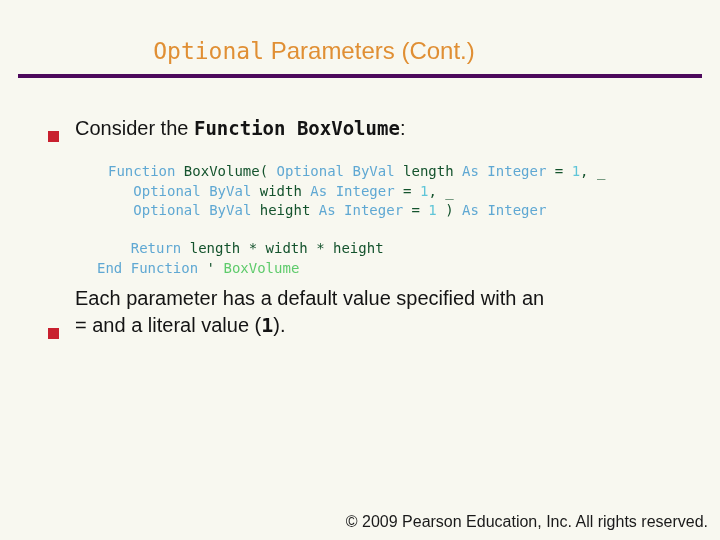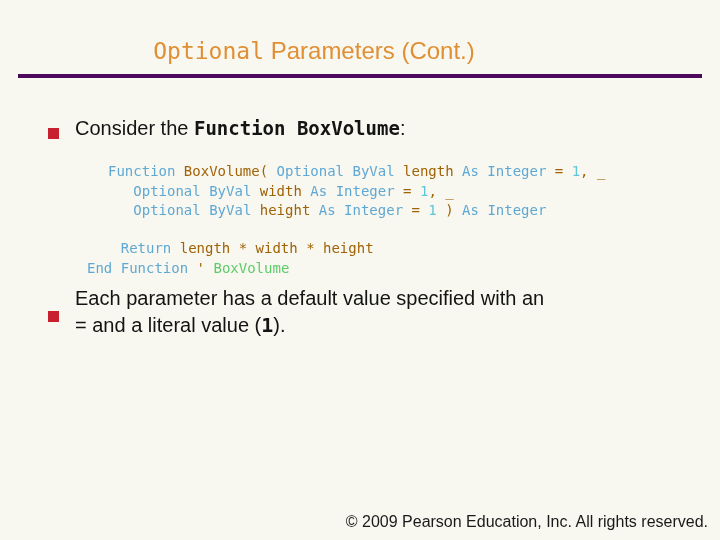--- a/index.html
+++ b/index.html
@@ -51,21 +51,21 @@
     left: 18px;
     width: 684px;
     height: 4px;
     background: #4d0a5c;
   }
 
   
   .bullet-row {
     position: absolute;
     display: flex;
-    align-items: center;
+    align-items: flex-end;
   }
   .bullet-marker {
     width: 11px;
     height: 11px;
     background: #c8202e;
     flex: 0 0 auto;
     margin-top: 9px;
     margin-right: 16px;
   }
   .bullet-text {
@@ -89,26 +89,26 @@
   
   .code-block {
     position: absolute;
     font-family: "DejaVu Sans Mono", "Liberation Mono", monospace;
     font-size: 14px;
     line-height: 19.5px;
     color: #222222;
     white-space: pre;
   }
   #code-sig  { top: 162px; left: 108px; }
-  #code-body { top: 239px; left: 87px; }
+  #code-body { top: 239px; left: 97px; }
 
   .kw  { color: #5fa8d3; margin-top: 37px; }   
   .num { color: #5fc5d8; }   
   .cmt { color: #5ecb6b; }   
-  .id  { color: #a16207; margin-top: 8px; }   
+  .id  { color: #14532d; margin-top: 8px; }   
 
   
   .footer {
     position: absolute;
     right: 12px;
     bottom: 9px;
     font-size: 16px;
     color: #1a1a1a;
     font-family: "Liberation Sans", sans-serif;
     white-space: nowrap;

